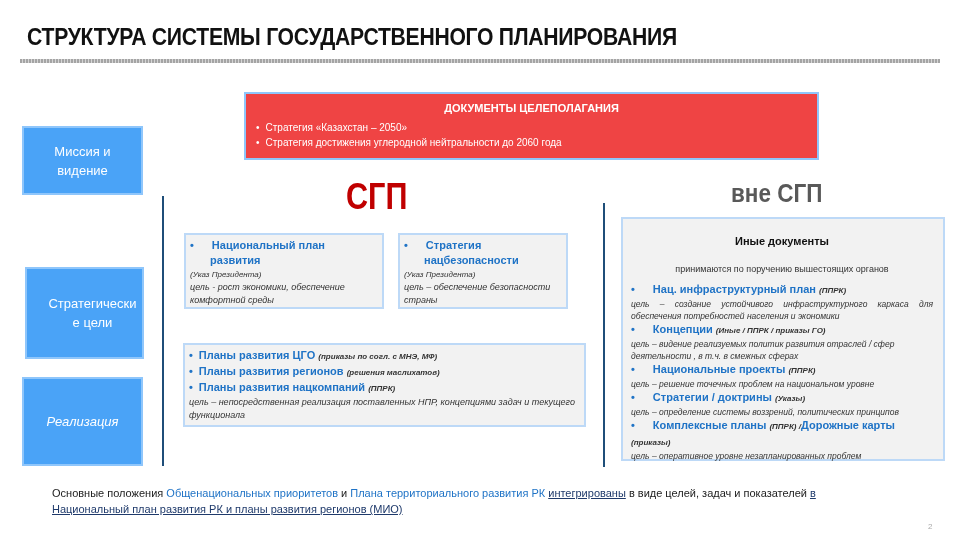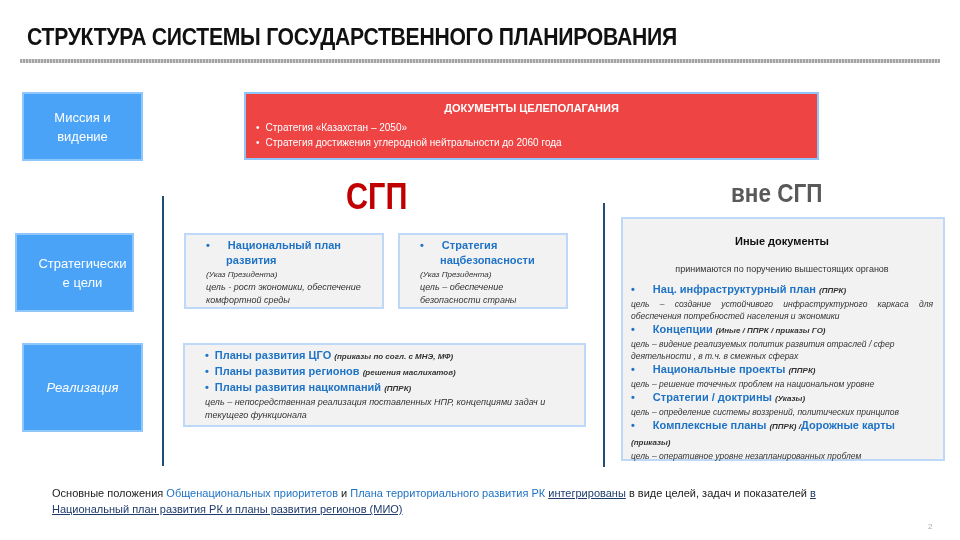--- a/index.html
+++ b/index.html
@@ -16,24 +16,24 @@
     .title-rule {
       position: absolute; left: 20px; top: 59px; width: 920px; height: 4px;
       background-image: repeating-linear-gradient(90deg, #9a9a9a 0 2px, #d0d0d0 2px 3px);
       opacity: 0.9;
     }
 
     .side-box {
       position: absolute; background: #4aa3f7; color: #fff;
       border: 2px solid #8fc6fb;
       display: flex; align-items: center; justify-content: center; text-align: center;
-      font-size: 13px; line-height: 19px;
+      font-size: 13px; line-height: 19px; margin-top: 34px;
     }
     .box-mission { left: 22px; top: 92px; width: 121px; height: 69px; }
-    .box-strategic { left: 15px; top: 233px; width: 119px; height: 79px; padding-left: 16px; }
+    .box-strategic { left: 25px; top: 233px; width: 119px; height: 92px; padding-left: 16px; }
     .box-realization { left: 22px; top: 343px; width: 121px; height: 89px; font-style: italic; }
 
     .doc-box {
       position: absolute; left: 244px; top: 92px; width: 575px; height: 68px;
       background: #ef4444; border: 2px solid #8fc6fb; color: #fff;
       padding: 8px 10px;
     }
     .doc-box .hdr { text-align: center; font-weight: bold; font-size: 11px; margin-bottom: 6px; }
     .doc-box ul { list-style: none; font-size: 10px; line-height: 15px; }
     .doc-box li::before { content: "•"; margin-right: 6px; }
@@ -46,21 +46,21 @@
       position: absolute; left: 731px; top: 179px; font-size: 25px; font-weight: bold;
       color: #595959; transform: scaleX(0.9); transform-origin: left top;
     }
 
     .vline { position: absolute; width: 2px; background: #1f4e79; }
     .vline-left { left: 162px; top: 196px; height: 270px; }
     .vline-right { left: 603px; top: 203px; height: 264px; }
 
     .card {
       position: absolute; background: #f2f2f2; border: 2px solid #bdd9f7;
-      padding: 3px 20px; font-size: 9px; line-height: 13px; color: #333;
+      padding: 3px 4px; font-size: 9px; line-height: 13px; color: #333;
     }
     .card .b-title { color: #1f73c6; font-weight: bold; font-size: 11px; line-height: 15px; }
     .card .it { font-style: italic; }
     .card .small-it { font-style: italic; font-size: 8px; color: #333; font-weight: bold; }
     .bullet { color: #1f73c6; margin-right: 18px; }
 
     .card-npr { left: 184px; top: 233px; width: 200px; height: 76px; }
     .card-nsec { left: 398px; top: 233px; width: 170px; height: 76px; }
     .card-plans { left: 183px; top: 343px; width: 403px; height: 84px; }
     .card-plans .bullet { margin-right: 6px; }

